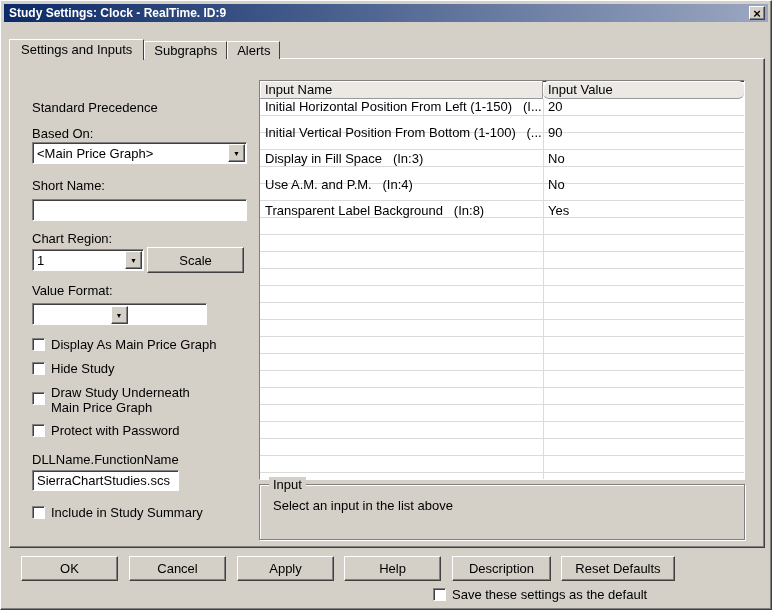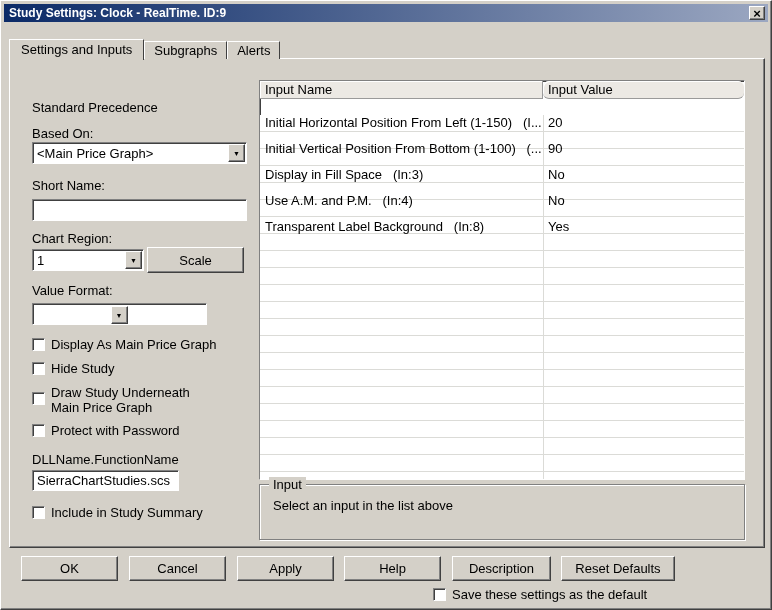--- a/index.html
+++ b/index.html
@@ -88,21 +88,21 @@
     background: #fff;
     border: 1px solid; border-color: #808080 #fff #fff #808080;
     box-shadow: inset 1px 1px 0 #404040;
   }
   .cb-label { padding-left: 6px; line-height: 15px; }
   .table {
     position: absolute; left: 249px; top: 21px; width: 486px; height: 400px;
     background: #fff;
     border: 1px solid; border-color: #808080 #fff #fff #808080;
     box-shadow: inset 1px 1px 0 #404040;
-    display: flex; flex-direction: column; gap: 16px;
+    display: flex; flex-direction: column;
   }
   .thead { display: flex; height: 18px; flex: 0 0 18px; }
   .th {
     background: #ece9e4;
     border-right: 1px solid #9a9a9a; border-bottom: 1px solid #9a9a9a;
     box-shadow: inset 1px 1px 0 #fff;
     padding-left: 5px; line-height: 17px; white-space: nowrap; overflow: hidden;
   }
   .th1 { width: 283px; flex: 0 0 283px; }
   .th2 { flex: 1; border-right: none; border-radius: 6px; }

